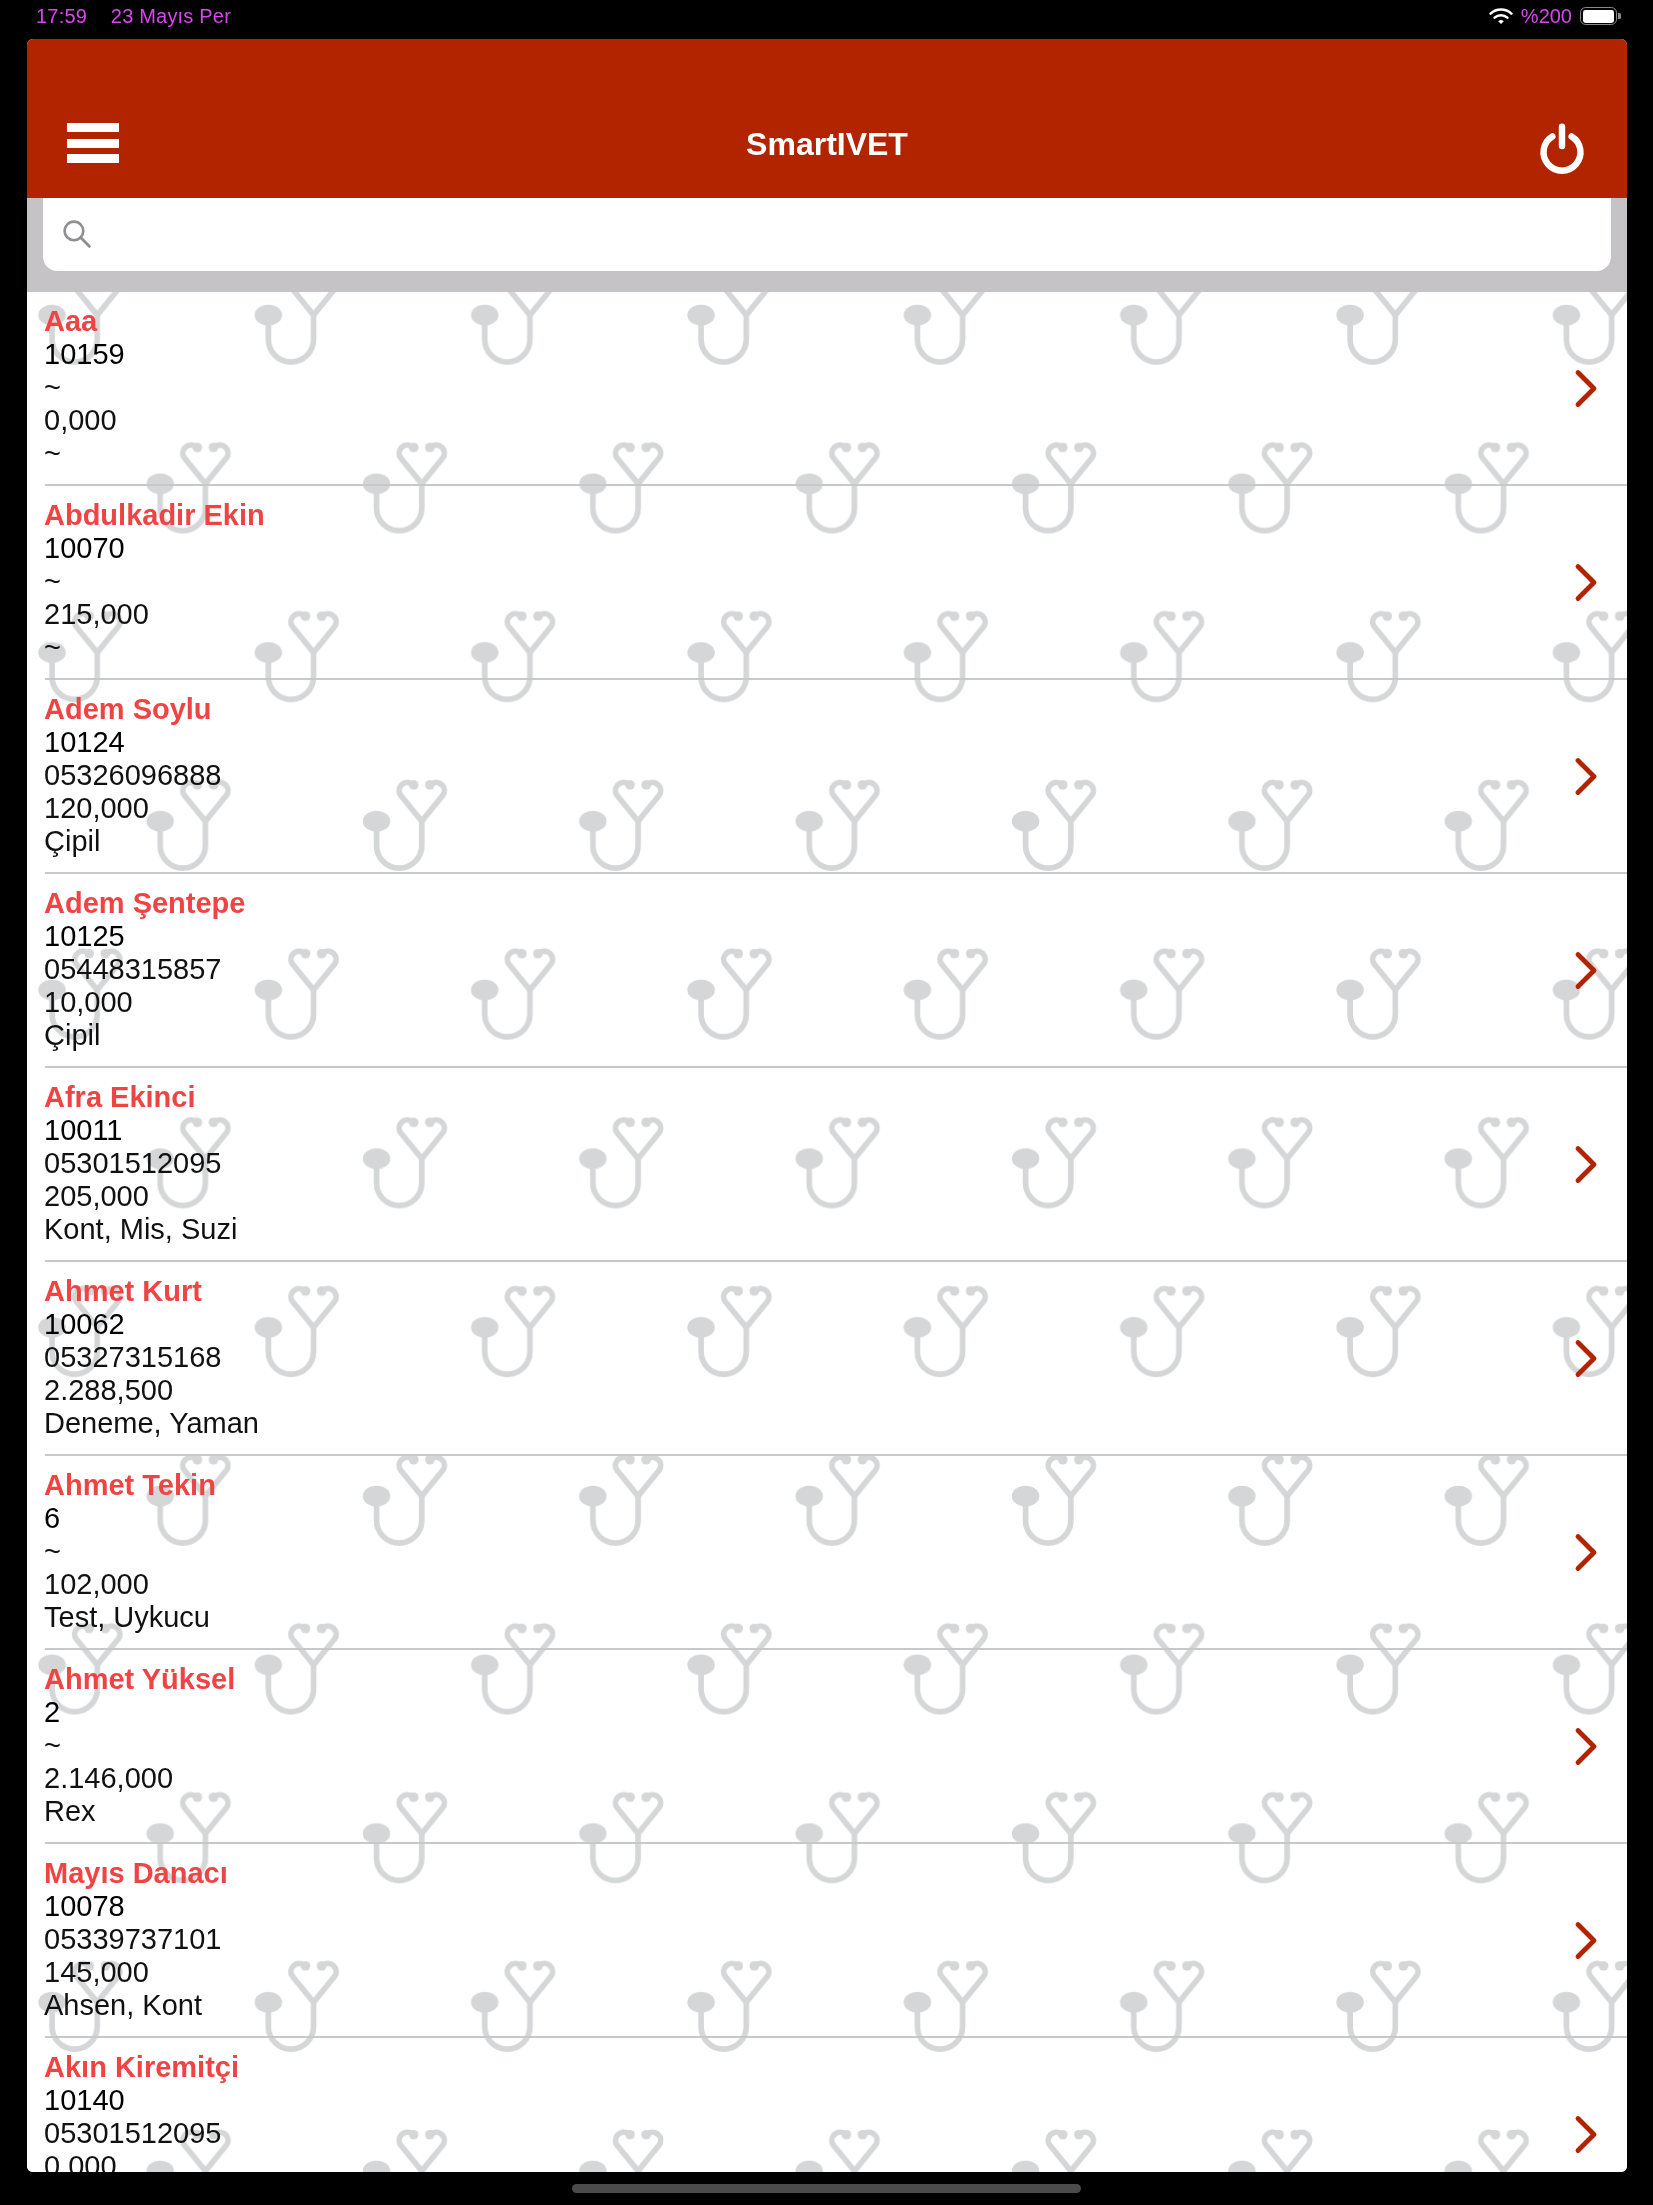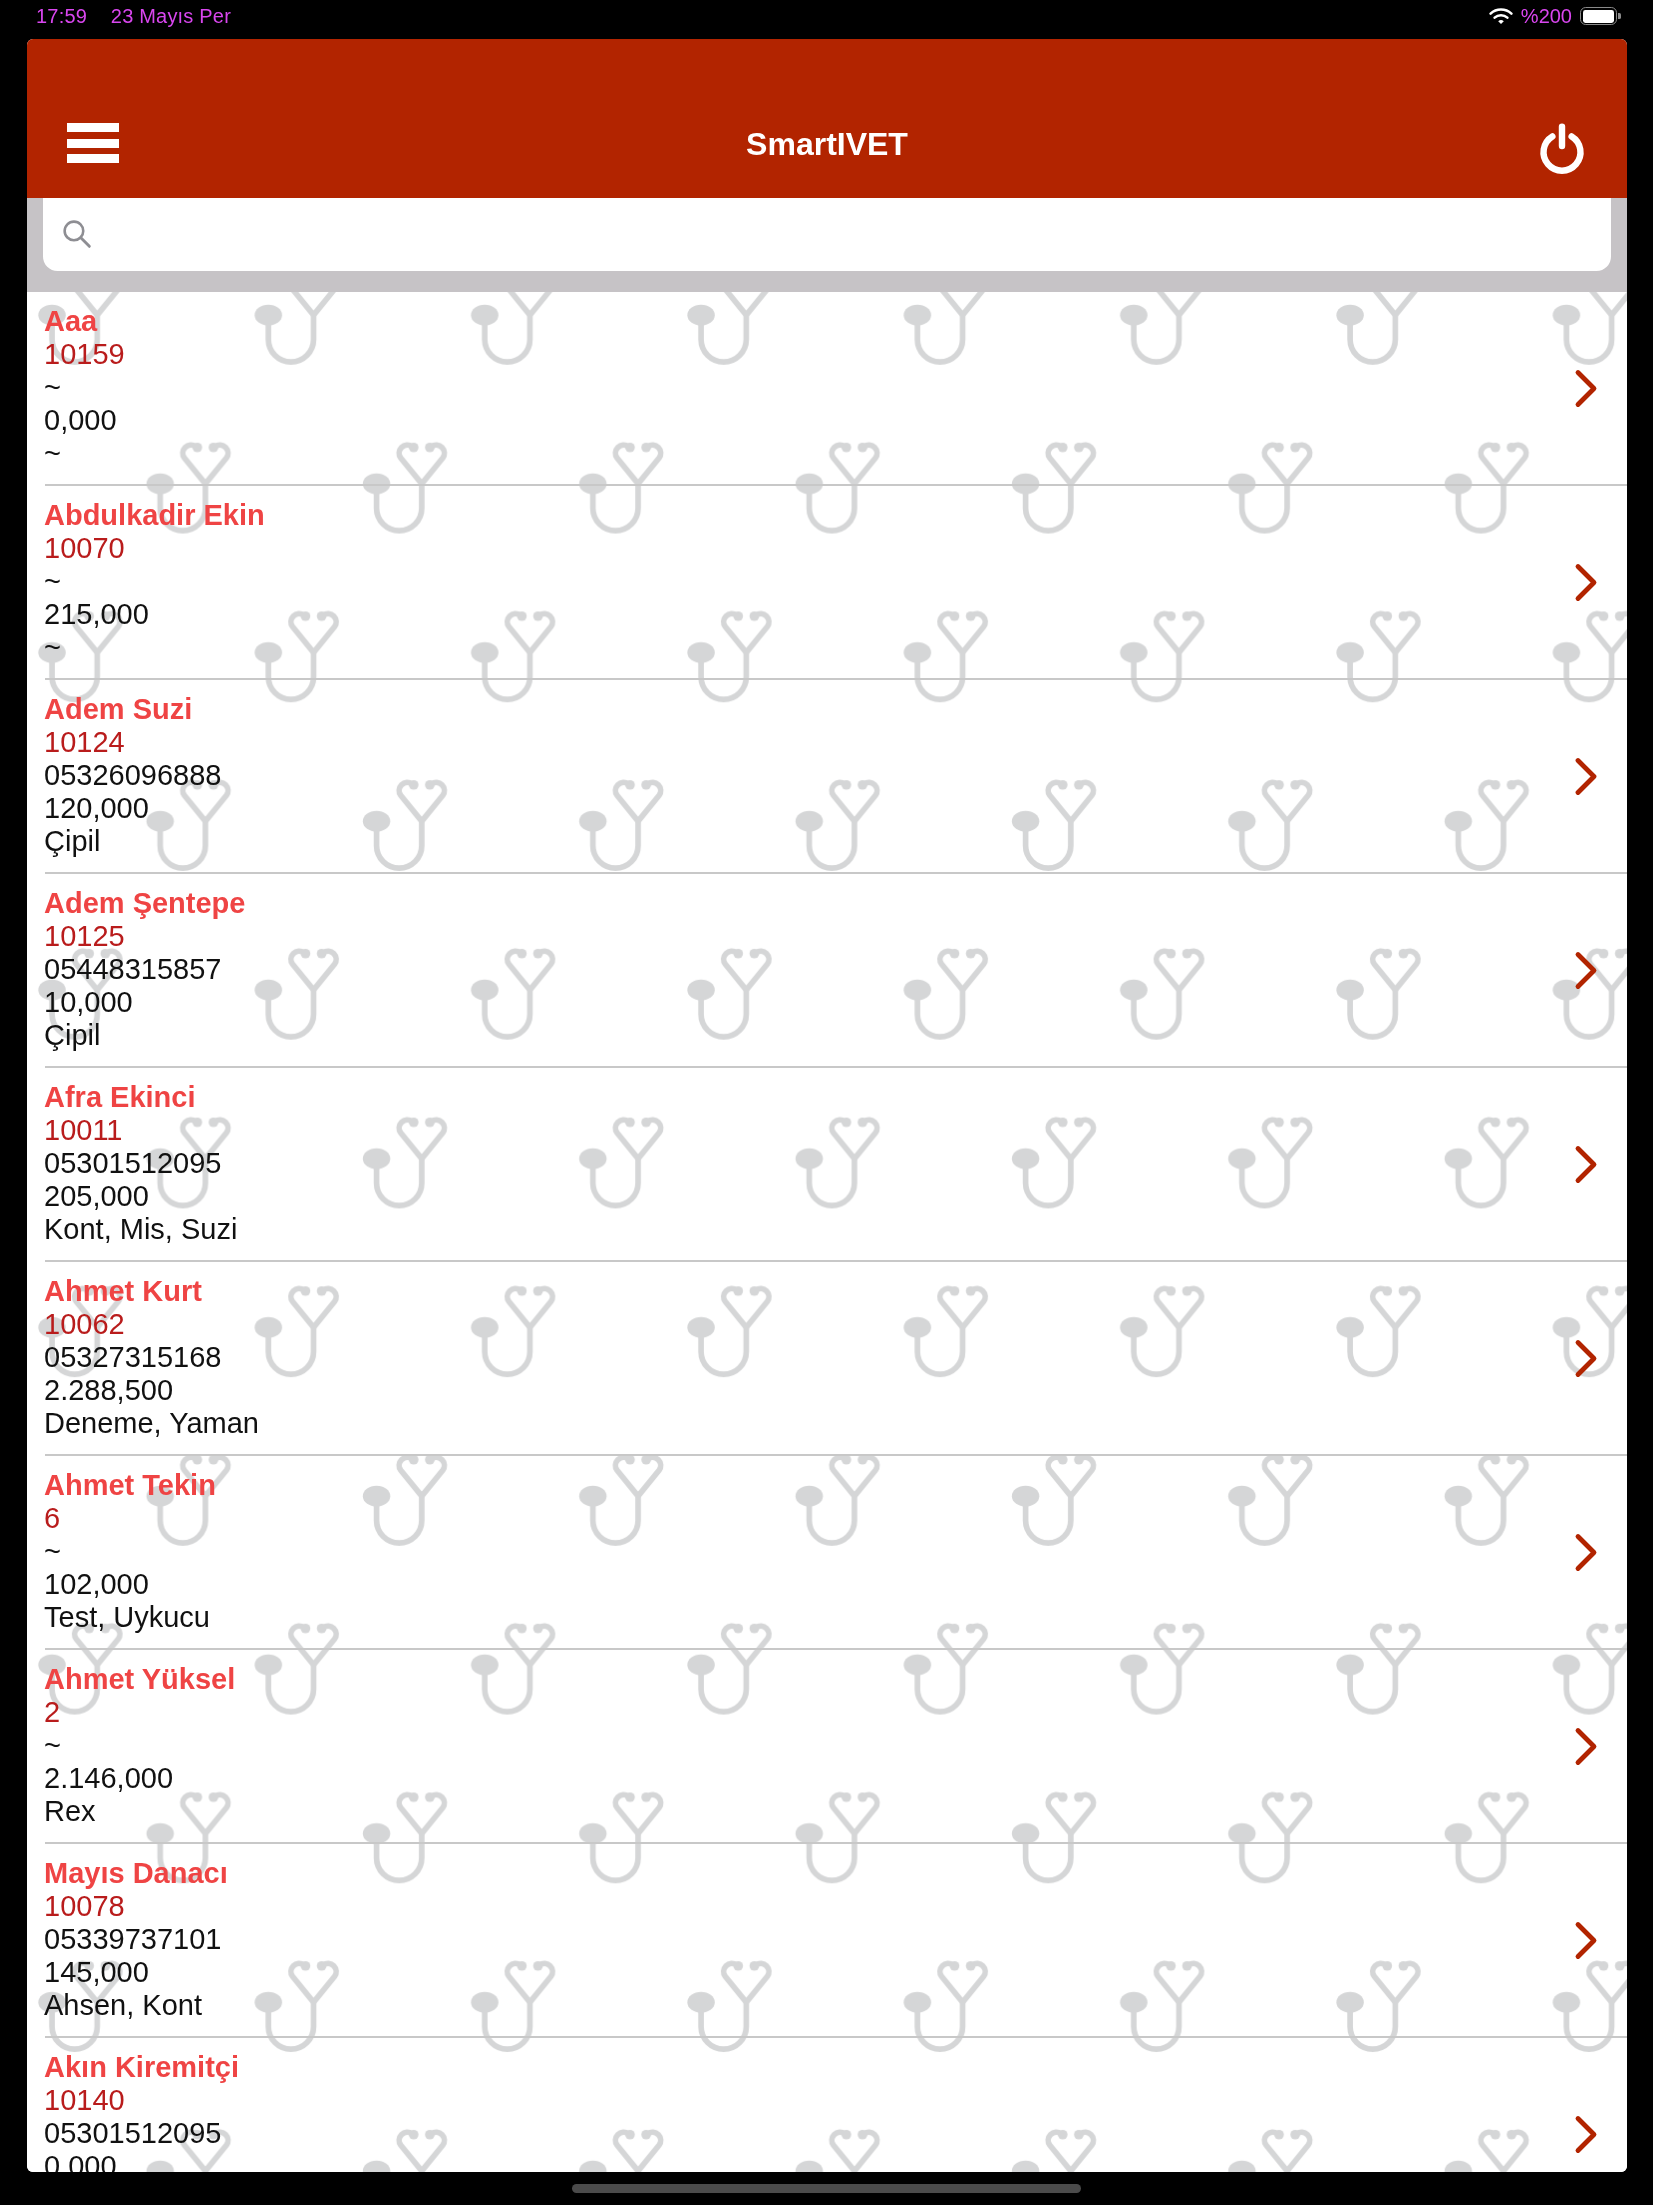--- a/index.html
+++ b/index.html
@@ -31,21 +31,21 @@
 
   
   .list { position:absolute; left:0; top:253px; width:100%; bottom:0; overflow:hidden;
     background-color:#fff;
   }
   .pattern { position:absolute; left:0; top:-48px; width:100%; height:2099px; pointer-events:none; }
   .row { position:relative; height:194px; box-sizing:border-box; cursor:pointer; }
   .row::after { content:""; position:absolute; left:18px; right:0; bottom:0; height:1.6px; background:#c8c8c8; }
   .row-text { position:absolute; left:17px; top:13px; font-size:29px; line-height:33px; color:#111; }
   .row-text .name { font-weight:bold; color:#ef4444; }
-  .row-text .code { color:#b91c1c; }
+  .row-text .code { color:#000000; }
   .chevron { position:absolute; right:29px; top:77px; width:24px; height:39px; }
   .homebar { position:absolute; left:572px; top:2184px; width:509px; height:9px; background:#4b4b4b; border-radius:4.8px; }
 </style>
 </head>
 <body>
 
 <div class="statusbar">
   <div class="sb-left">
     <span>17:59</span>
     <span>23 Mayıs Per</span>
@@ -131,21 +131,21 @@
         <div>215,000</div>
         <div>~</div>
       </div>
       <svg class="chevron" viewBox="0 0 30 48">
           <path d="M5 4 L25 24 L5 44" stroke="#B22400" stroke-width="6" fill="none" stroke-linecap="round" stroke-linejoin="round"></path>
         </svg>
     </div>
 
     <div class="row">
       <div class="row-text">
-        <div class="name">Adem Suzi</div>
+        <div class="name">Adem Soylu</div>
         <div class="code">10124</div>
         <div>05326096888</div>
         <div>120,000</div>
         <div>Çipil</div>
       </div>
       <svg class="chevron" viewBox="0 0 30 48">
           <path d="M5 4 L25 24 L5 44" stroke="#B22400" stroke-width="6" fill="none" stroke-linecap="round" stroke-linejoin="round"></path>
         </svg>
     </div>
 

